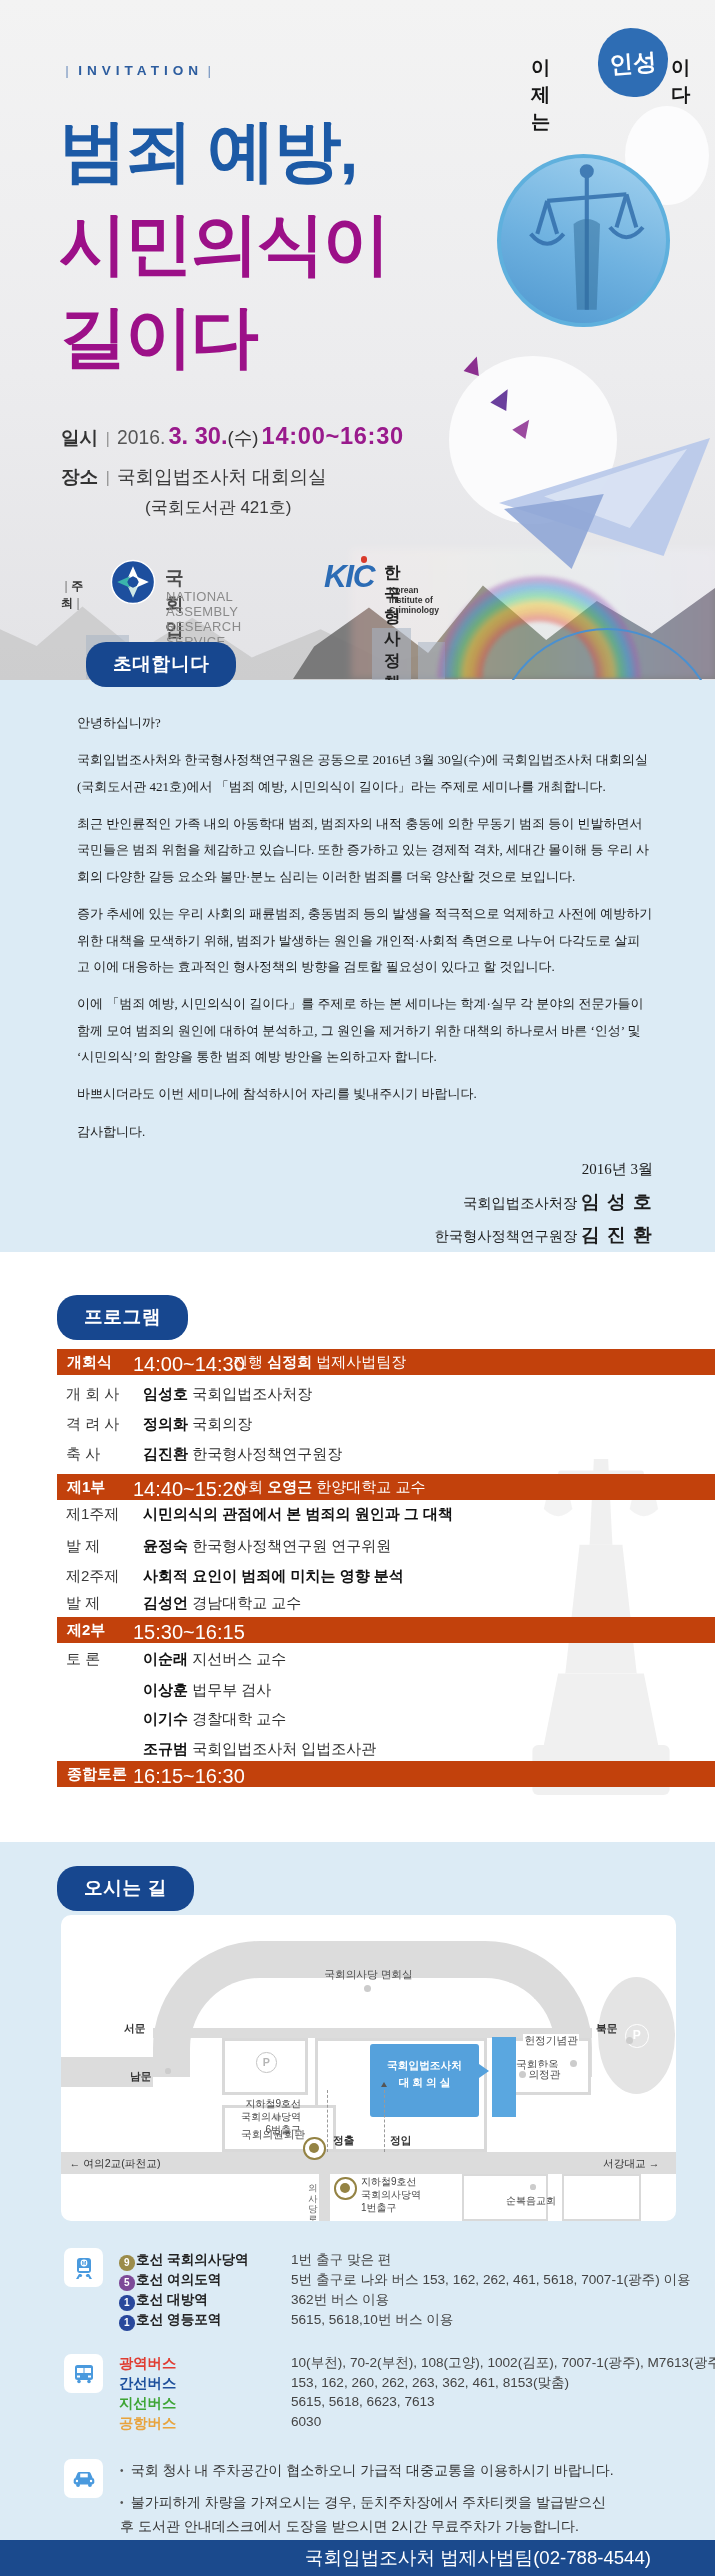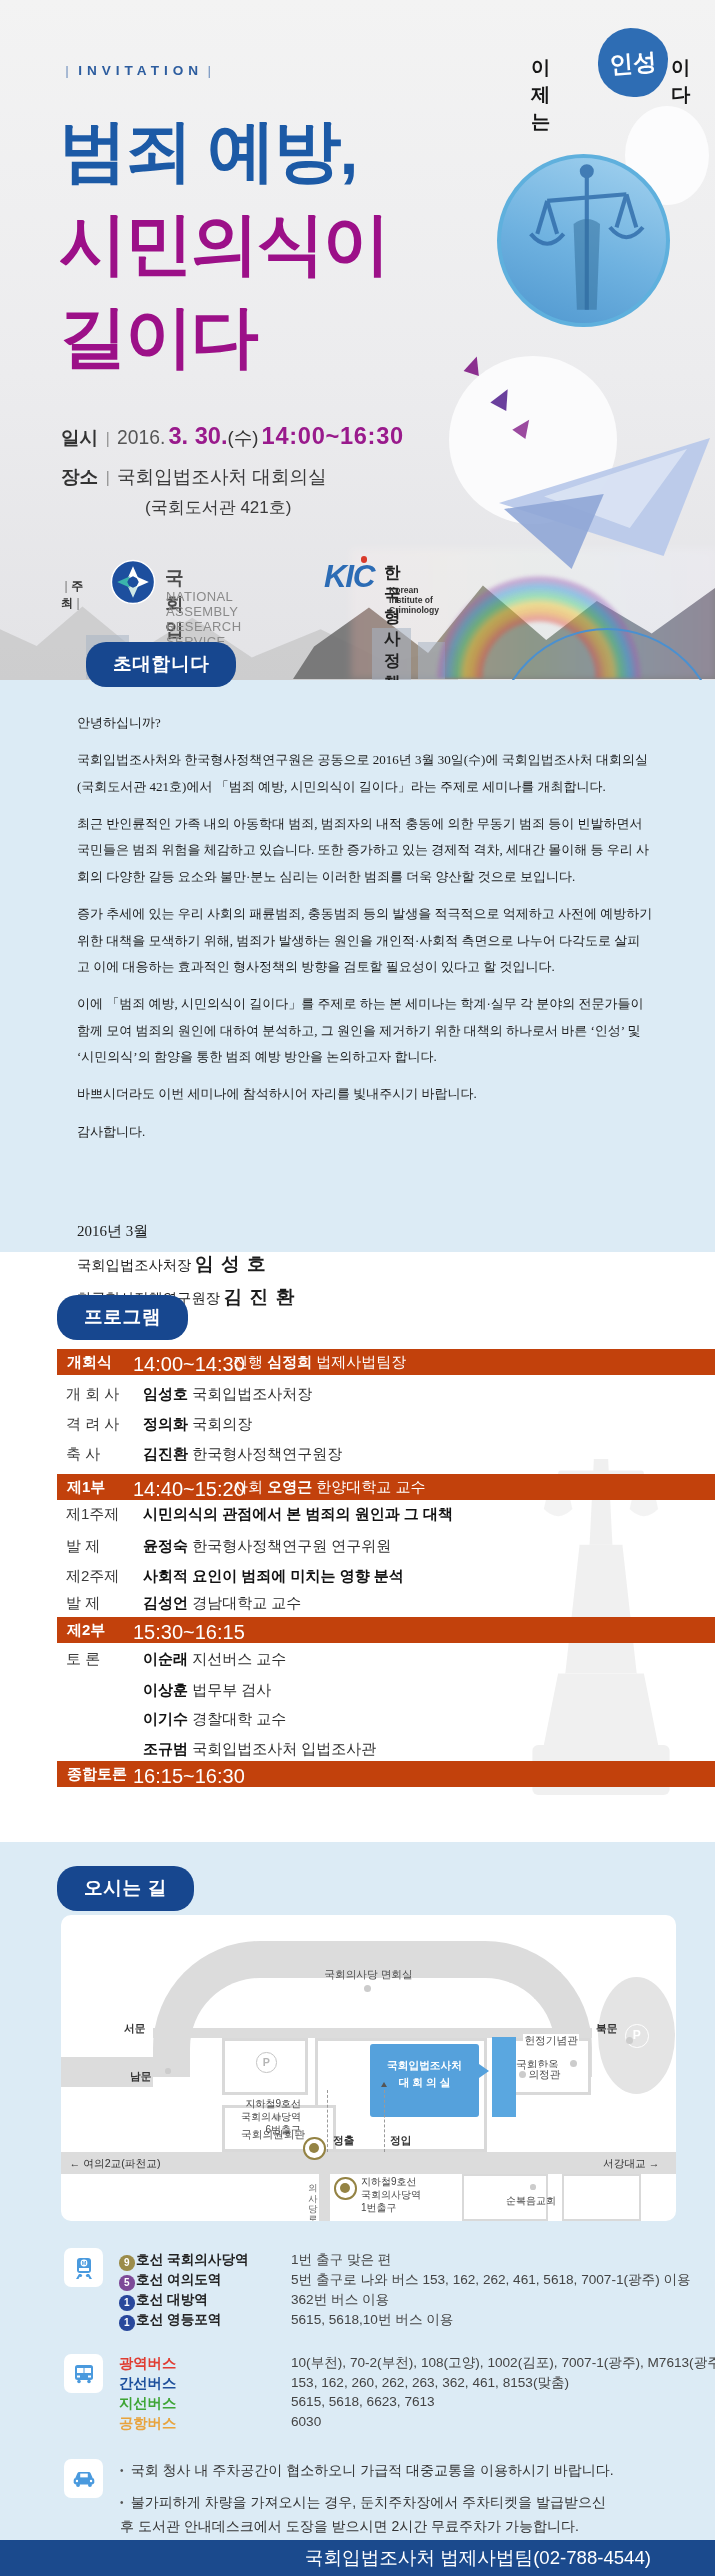--- a/index.html
+++ b/index.html
@@ -76,21 +76,21 @@
 
   
   .badge{background:#17478f;color:#fff;font-weight:800;font-size:18.6px;
          padding:9.3px 27px;border-radius:20px;display:inline-block;letter-spacing:0.7px;z-index:6;}
 
   
   .invite-section{top:680px;left:0;width:715px;height:572px;background:#dcebf5;overflow:hidden;}
   .invite-body{top:710px;left:77px;width:576px;font-family:"Liberation Serif","DejaVu Serif",serif;
                font-size:13px;line-height:26.5px;color:#1c1c1c;}
   .invite-body p{margin:0 0 10.7px 0;}
-  .sign-block{top:1222px;left:77px;width:576px;
+  .sign-block{top:1160px;left:77px;width:576px;text-align:right;
               font-family:"Liberation Serif","DejaVu Serif",serif;color:#1c1c1c;}
   .sign-date{font-size:15px;margin-bottom:10px;}
   .sign-line{font-size:14.3px;margin-bottom:7.2px;}
   .sign-name{font-size:18.6px;font-weight:bold;letter-spacing:1.4px;}
 
   
   .prog-bar{left:57px;width:708px;height:26px;background:#c2410c;color:#fff;}
   .prog-bar .c1{position:absolute;left:10px;top:4.3px;font-size:15px;font-weight:800;}
   .prog-bar .c2{position:absolute;left:76px;top:4.3px;font-size:20px;}
   .prog-bar .c3{position:absolute;left:176px;top:4.3px;font-size:15px;}

